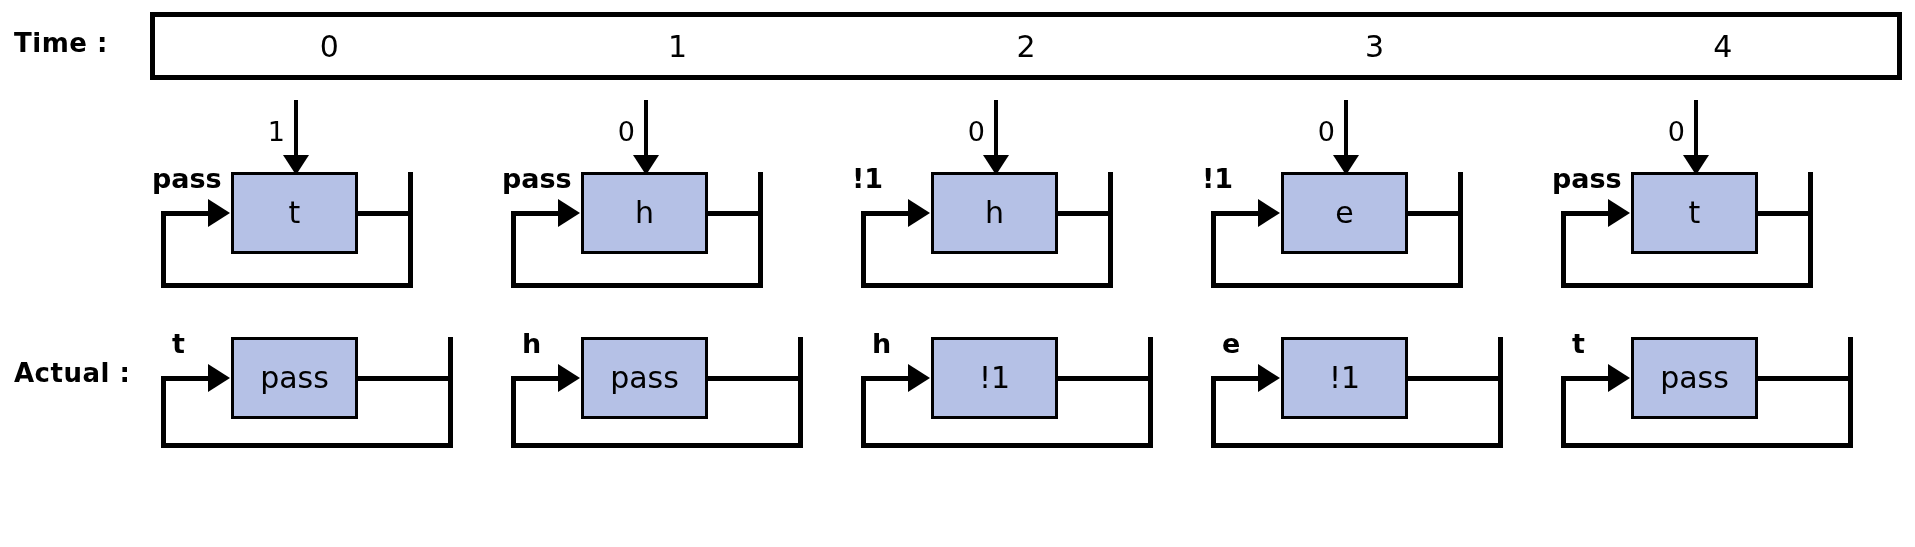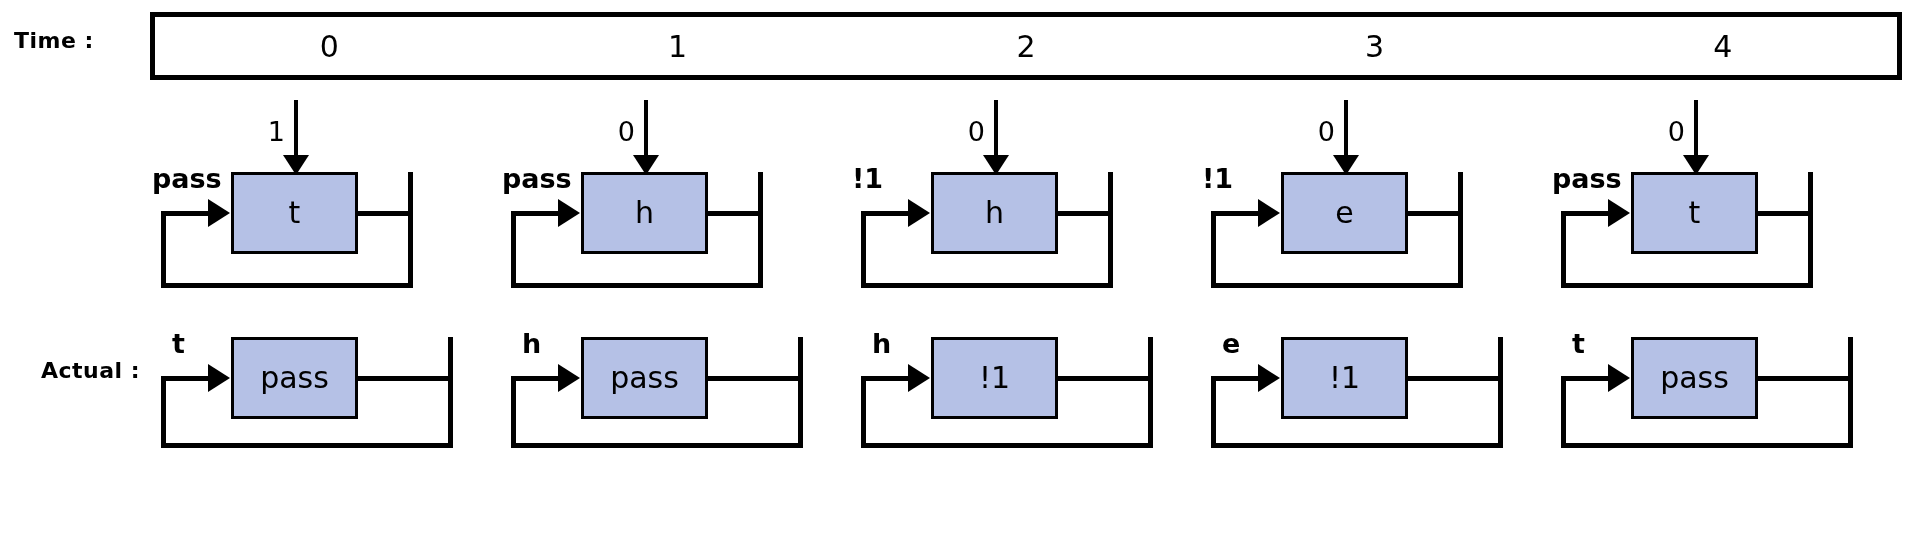--- a/index.html
+++ b/index.html
@@ -1,22 +1,22 @@
 <!DOCTYPE html>
 <html><head>
 <meta charset="utf-8">
 <style>
   html,body{margin:0;padding:0;background:#ffffff;}
   body{width:1915px;height:547px;position:relative;overflow:hidden;
        font-family:"DejaVu Sans","Liberation Sans",sans-serif;color:#000;}
 
   
-  .rowlabel{position:absolute;font-weight:bold;font-size:22px;letter-spacing:.5px;white-space:nowrap;}
+  .rowlabel{position:absolute;font-weight:bold;font-size:26px;letter-spacing:.5px;white-space:nowrap;}
   #time-label{left:14px;top:28px;}
-  #actual-label{left:14px;top:358px;margin-left:27px;}
+  #actual-label{left:14px;top:358px;}
 
   
   #time-strip{position:absolute;left:150px;top:12px;width:1752px;height:68px;
               border:5px solid #000;background:#fff;box-sizing:border-box;display:flex;}
   #time-strip .tick{flex:1 1 0;display:flex;align-items:center;justify-content:center;
                     font-size:30px;font-weight:400;}
 
   
   #cells{position:absolute;left:150px;top:100px;width:1752px;height:440px;display:flex;}
   .cell{position:relative;width:350px;height:440px;flex:0 0 350px;}

